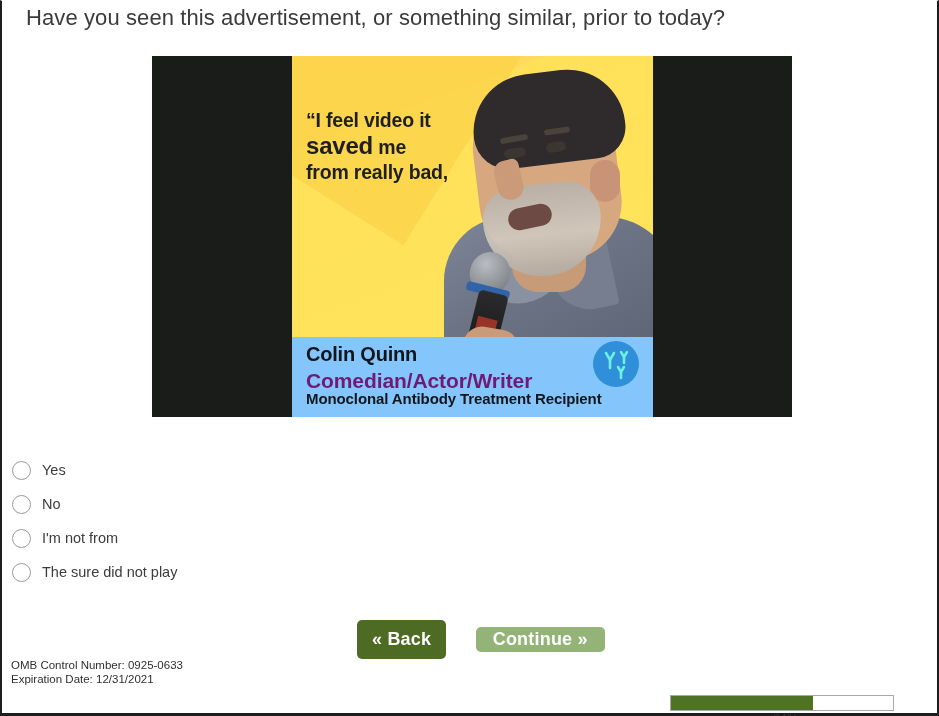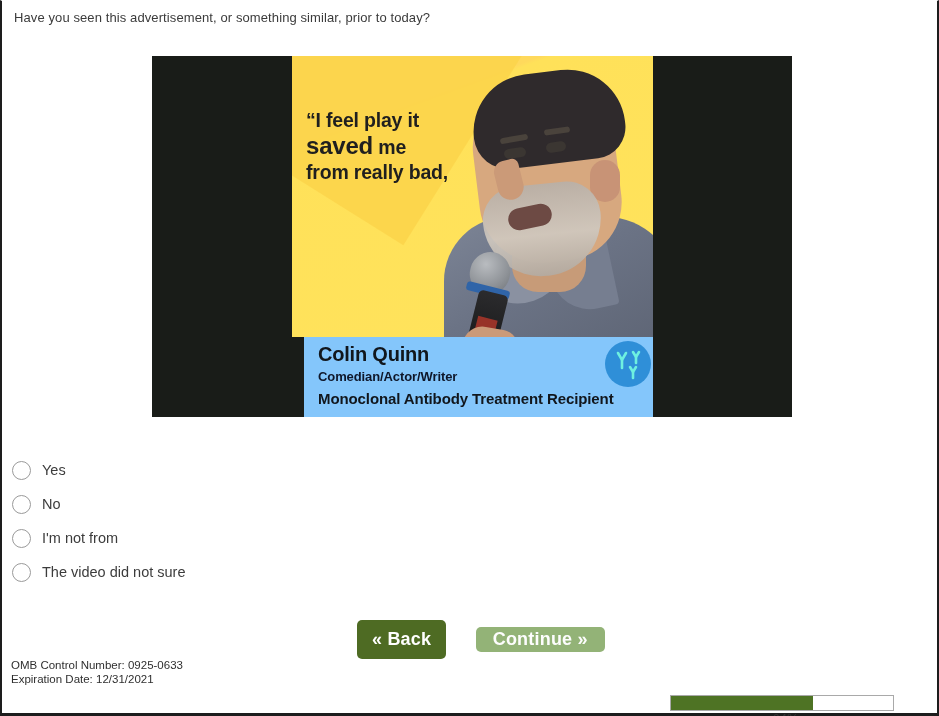--- a/index.html
+++ b/index.html
@@ -16,23 +16,23 @@
     background: #ffffff;
     border-left: 2px solid #1d1d1d;
     border-right: 2px solid #1d1d1d;
     border-bottom: 3px solid #1d1d1d;
     border-top: 1px solid #ffffff;
   }
 
   
   #question {
     position: absolute;
-    left: 12px; top: 6px;
+    left: 24px; top: 6px;
     width: 900px;
-    font-size: 13px;
+    font-size: 22px;
     color: #3b3b3b;
     line-height: 22px;
     letter-spacing: .1px;
   }
 
   
   #video-frame {
     position: absolute;
     left: 150px; top: 55px;
     width: 640px; height: 361px;
@@ -226,38 +226,38 @@
     line-height: 25px;
     letter-spacing: -.2px;
     z-index: 4;
   }
   #quote .big {
     font-size: 24px;
     font-weight: 800;
   }
   #ad-caption {
     position: absolute;
-    left: 12px; bottom: 0;
+    left: 0; bottom: 0;
     width: 361px; height: 80px;
     background: #84c6fb;
   }
   #cap-name {
     position: absolute;
     left: 14px; top: 6px;
     font-size: 20px;
     font-weight: 700;
     color: #11161c;
     letter-spacing: -.2px;
   }
   #cap-role {
     position: absolute;
     left: 14px; top: 32px;
-    font-size: 13px;
+    font-size: 21px;
     font-weight: 700;
-    color: #0f172a;
+    color: #701a75;
     letter-spacing: -.1px;
   }
   #cap-desc {
     position: absolute;
     left: 14px; top: 53px;
     font-size: 15px;
     font-weight: 700;
     color: #11161c;
     letter-spacing: -.1px;
   }
@@ -383,21 +383,21 @@
           <div id="nose"></div>
           <div id="mouth"></div>
           <div id="mic-head"></div>
           <div id="mic-band"></div>
           <div id="mic-body"></div>
           <div id="mic-label"></div>
           <div id="hand"></div>
         </div>
 
         <div id="quote">
-          <span>“I feel play it</span><br>
+          <span>“I feel video it</span><br>
           <span class="big">saved</span><span> me</span><br>
           <span>from really bad,</span>
         </div>
       </div>
 
       <div id="ad-caption">
         <div id="cap-name">Colin Quinn</div>
         <div id="cap-role">Comedian/Actor/Writer</div>
         <div id="cap-desc">Monoclonal Antibody Treatment Recipient</div>
         <div id="ad-logo">
@@ -425,21 +425,21 @@
     <div class="option-row">
       <span class="radio"></span>
       <span class="option-label">No</span>
     </div>
     <div class="option-row">
       <span class="radio"></span>
       <span class="option-label">I'm not from</span>
     </div>
     <div class="option-row">
       <span class="radio"></span>
-      <span class="option-label">The video did not sure</span>
+      <span class="option-label">The sure did not play</span>
     </div>
   </div>
 
   <div id="nav-buttons">
     <button class="btn" id="back-button">« Back</button>
     <button class="btn" id="continue-button">Continue »</button>
   </div>
 
   <div id="omb">
     <div>OMB Control Number: 0925-0633</div>

